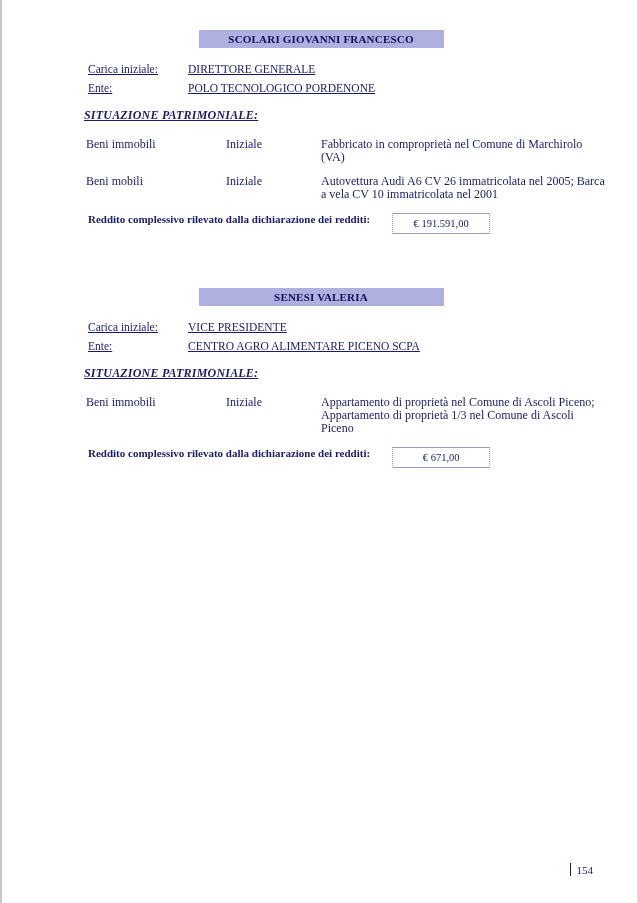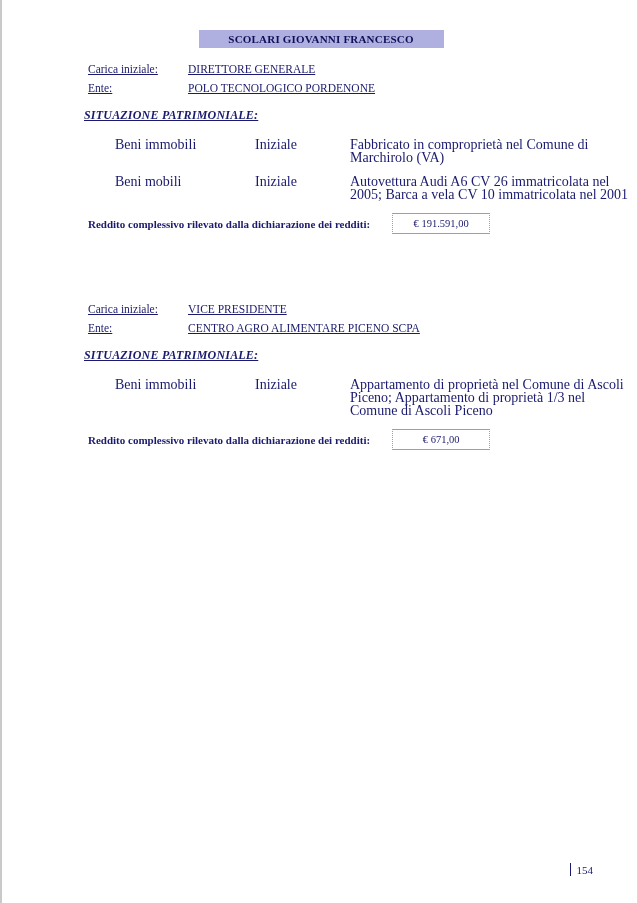--- a/index.html
+++ b/index.html
@@ -72,23 +72,23 @@
     margin-top: 10px;
     margin-left: 38px;
     font-style: italic;
     font-weight: bold;
     font-size: 12px;
     text-decoration: underline;
     letter-spacing: 0.2px;
   }
   .assets-table {
     margin-top: 12px;
-    margin-left: 69px;
+    margin-left: 40px;
     border-collapse: collapse;
-    font-size: 14px;
+    font-size: 12px;
     width: 520px;
   }
   .assets-table td {
     vertical-align: top;
     padding: 3px 0 8px 0;
     line-height: 13px;
   }
   .col-kind {
     width: 140px;
   }
@@ -96,21 +96,20 @@
     width: 95px;
   }
   .col-desc {
     padding-right: 10px;
     font-family: Liberation Serif, serif;
   }
   .income-row {
     margin-top: 4px;
     margin-left: 42px;
     display: flex;
-    align-items: center;
     font-size: 11px;
     font-weight: bold;
   }
   .income-label {
     white-space: nowrap;
   }
   .income-box {
     margin-left: 22px;
     width: 92px;
     text-align: center;
@@ -183,20 +182,21 @@
 
       <div class="income-row">
         <span class="income-label">Reddito complessivo rilevato dalla dichiarazione dei redditi:</span>
         <span class="income-box">€ 191.591,00</span>
       </div>
     </div>
 
     <div class="spacer-between"></div>
 
     <div class="person-block">
+      <div class="name-banner second">SENESI VALERIA</div>
 
       <table class="kv-table">
         <tbody>
             <tr>
           <td class="kv-label">Carica iniziale:</td>
           <td class="kv-value">VICE PRESIDENTE</td>
         </tr>
         <tr>
           <td class="kv-label">Ente:</td>
           <td class="kv-value">CENTRO AGRO ALIMENTARE PICENO SCPA</td>

